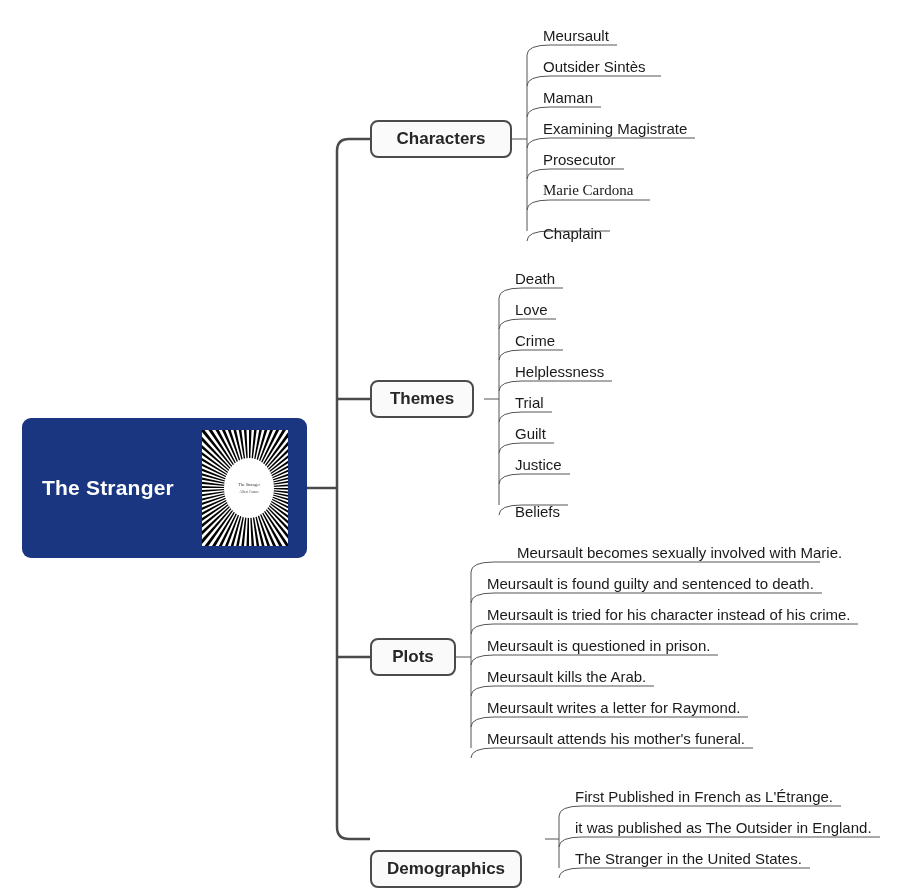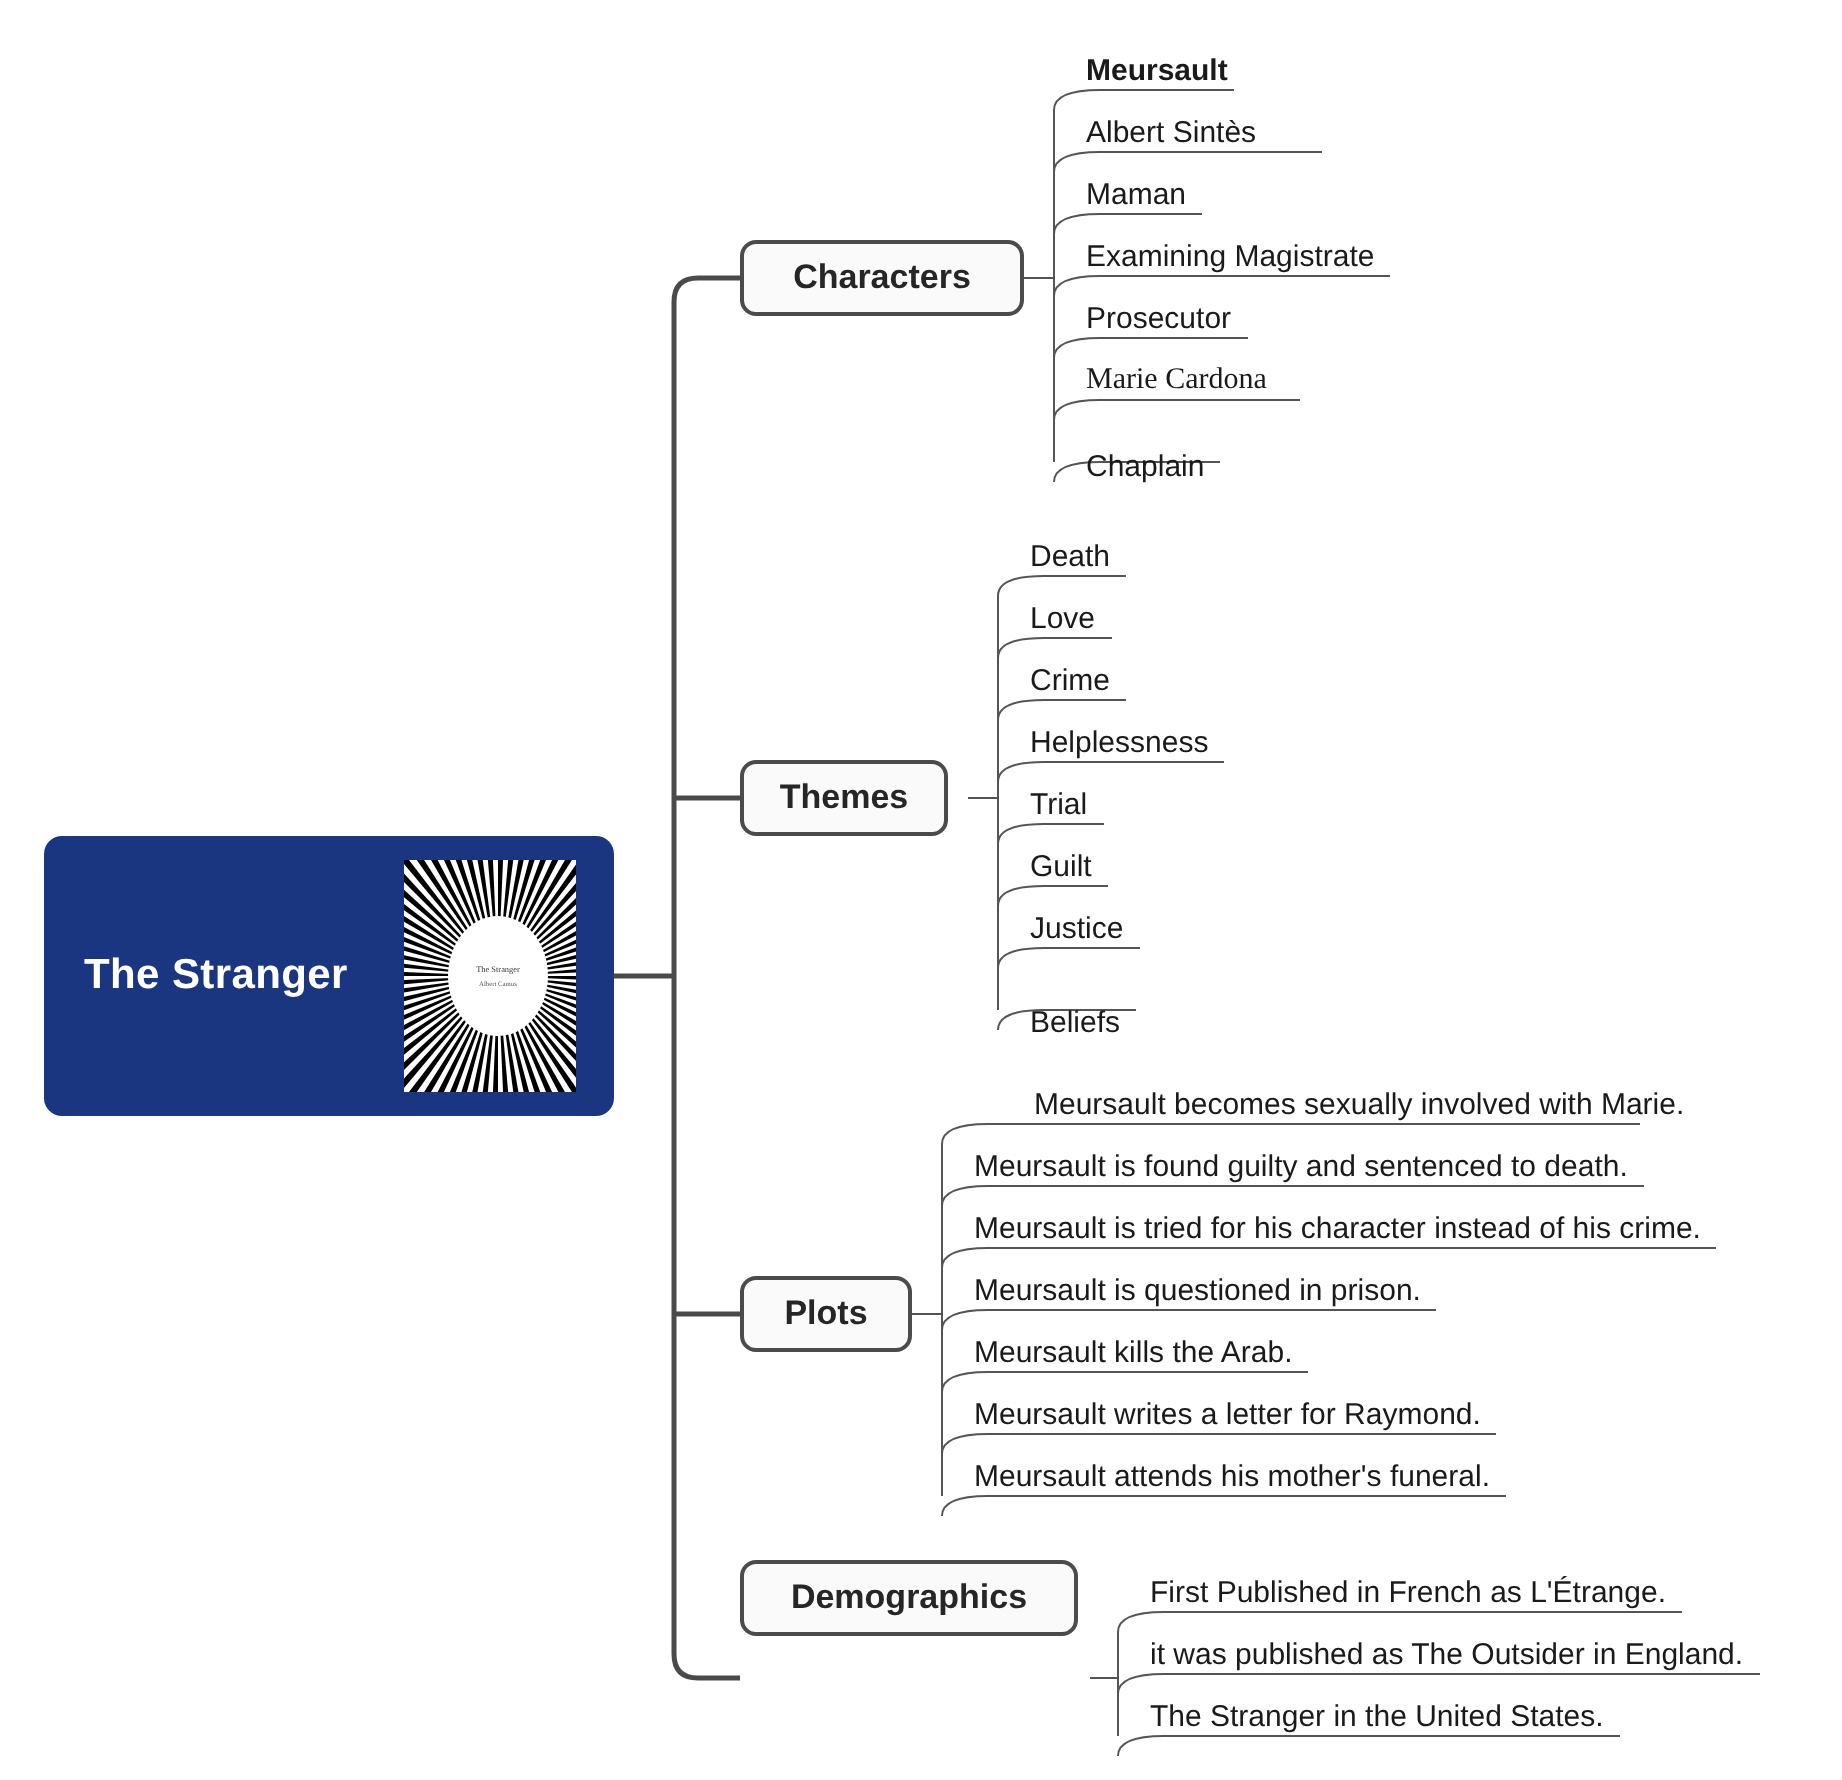--- a/index.html
+++ b/index.html
@@ -234,22 +234,22 @@
       <ellipse cx="47" cy="58" rx="25" ry="30" fill="#ffffff"></ellipse>
       <text x="47" y="56" text-anchor="middle" font-family="Liberation Serif, serif" font-size="4.2" fill="#333333">The Stranger</text>
       <text x="47" y="63" text-anchor="middle" font-family="Liberation Serif, serif" font-size="3.4" fill="#555555">Albert Camus</text>
     </svg>
   </div>
 
   <div id="nodes">
       <div class="branch-node" style="left: 370px; top: 120px; width: 142px;">
         <span class="branch-label">Characters</span>
       </div>
-      <div class="leaf" style="left: 543px; top: 27px; font-weight: bold;">Meursault</div>
-      <div class="leaf" style="left: 543px; top: 58px;">Albert Sintès</div>
+      <div class="leaf" style="left: 543px; top: 27px;">Meursault</div>
+      <div class="leaf" style="left: 543px; top: 58px;">Outsider Sintès</div>
       <div class="leaf" style="left: 543px; top: 89px;">Maman</div>
       <div class="leaf" style="left: 543px; top: 120px;">Examining Magistrate</div>
       <div class="leaf" style="left: 543px; top: 151px;">Prosecutor</div>
       <div class="leaf" style="left: 543px; top: 182px; font-family: Liberation Serif, serif;">Marie Cardona</div>
       <div class="leaf" style="left: 543px; top: 213px; margin-top: 12px;">Chaplain</div>
       <div class="branch-node" style="left: 370px; top: 380px; width: 104px;">
         <span class="branch-label">Themes</span>
       </div>
       <div class="leaf" style="left: 515px; top: 270px;">Death</div>
       <div class="leaf" style="left: 515px; top: 301px;">Love</div>
@@ -262,21 +262,21 @@
       <div class="branch-node" style="left: 370px; top: 638px; width: 86px;">
         <span class="branch-label">Plots</span>
       </div>
       <div class="leaf" style="left: 487px; top: 544px; margin-left: 30px;">Meursault becomes sexually involved with Marie.</div>
       <div class="leaf" style="left: 487px; top: 575px;">Meursault is found guilty and sentenced to death.</div>
       <div class="leaf" style="left: 487px; top: 606px;">Meursault is tried for his character instead of his crime.</div>
       <div class="leaf" style="left: 487px; top: 637px;">Meursault is questioned in prison.</div>
       <div class="leaf" style="left: 487px; top: 668px;">Meursault kills the Arab.</div>
       <div class="leaf" style="left: 487px; top: 699px;">Meursault writes a letter for Raymond.</div>
       <div class="leaf" style="left: 487px; top: 730px;">Meursault attends his mother's funeral.</div>
-      <div class="branch-node" style="left: 370px; top: 780px; width: 169px;">
+      <div class="branch-node" style="left: 370px; top: 850px; width: 152px;">
         <span class="branch-label">Demographics</span>
       </div>
       <div class="leaf" style="left: 575px; top: 788px;">First Published in French as L'Étrange.</div>
       <div class="leaf" style="left: 575px; top: 819px;">it was published as The Outsider in England.</div>
       <div class="leaf" style="left: 575px; top: 850px;">The Stranger in the United States.</div>
     </div>
 
 </div>
 
 </body></html>

